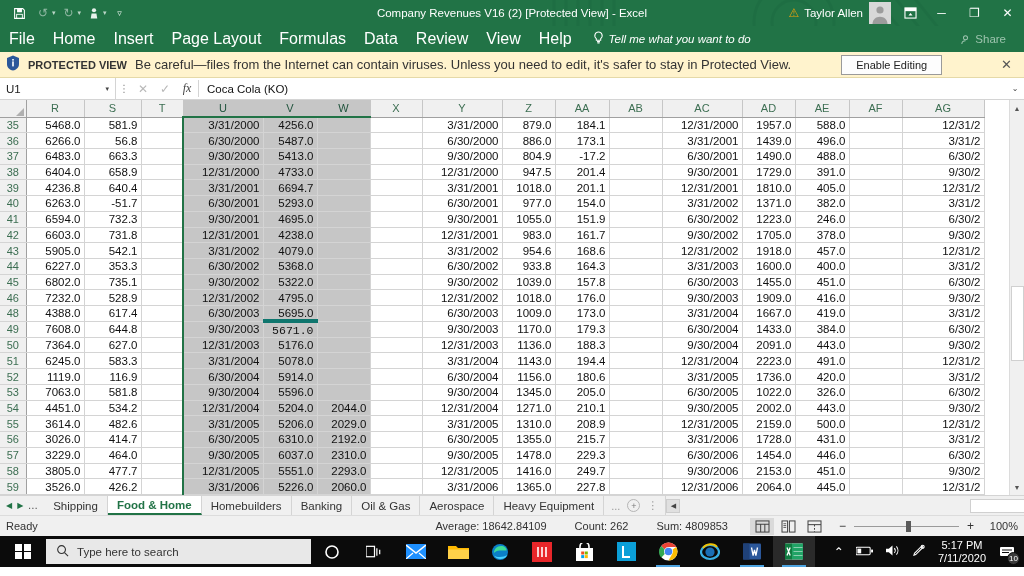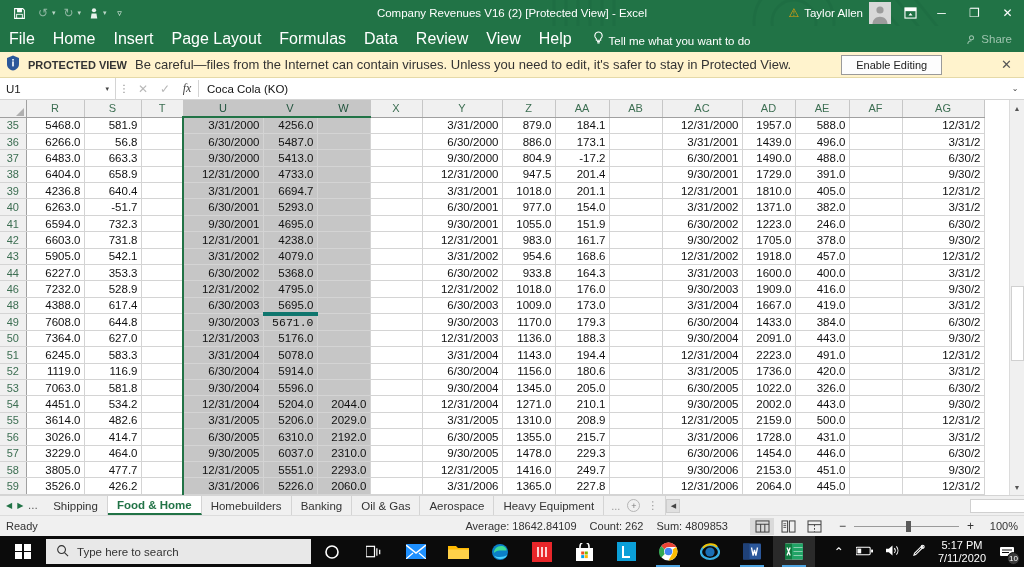--- a/index.html
+++ b/index.html
@@ -68,26 +68,26 @@
     align-items: center;
     overflow: hidden;
   }
   .rtab {
     color: #fff; font-size: 16px;
     padding: 0 9px; height: 26px;
     display: flex; align-items: center;
     white-space: nowrap;
   }
   .tellme {
-    display: flex; align-items: flex-end; gap: 5px;
-    color: #fff; font-size: 11.5px; margin-left: 12px;
+    display: flex; align-items: center; gap: 5px;
+    color: #fff; font-size: 11.5px; margin-left: 12px; font-style: italic;
   }
   .bulb { font-size: 12px; }
   .share {
-    position: absolute; right: 12px; top: 0; height: 26px;
+    position: absolute; right: 18px; top: 0; height: 26px;
     display: flex; align-items: center; gap: 4px;
     color: #9dc4ae; font-size: 11.5px;
   }
 
   
   .protbar {
     height: 26px; background: #fff3cd;
     border-bottom: 1px solid #e5d9a8;
     display: flex; align-items: center;
     padding: 0 6px; gap: 8px;
@@ -262,21 +262,21 @@
   }
 
   
   .statusbar {
     height: 21px; display: flex; align-items: center;
     background: #f0f0f0; border-top: 1px solid #dcdcdc;
     font-size: 11px; color: #333;
     padding: 0 6px;
   }
   .st-ready { min-width: 110px; }
-  .st-stats { margin-left: auto; display: flex; gap: 13px; }
+  .st-stats { margin-left: auto; display: flex; gap: 28px; }
   .st-views {
     display: flex; align-items: center; gap: 2px;
     margin-left: 22px; margin-right: 12px;
   }
   .vbtn {
     width: 24px; height: 17px;
     display: flex; align-items: center; justify-content: center;
   }
   .vbtn.on { background: #dadada; }
   .vbtn svg { display: block; }
@@ -677,20 +677,39 @@
           <td class="">933.8</td>
           <td class="">164.3</td>
           <td class=""></td>
           <td class="">3/31/2003</td>
           <td class="">1600.0</td>
           <td class="">400.0</td>
           <td class=""></td>
           <td class="">3/31/2</td>
         </tr>
         <tr>
+          <td class="rowhead">45</td>
+          <td class="">6802.0</td>
+          <td class="">735.1</td>
+          <td class=""></td>
+          <td class="sel selleft">9/30/2002</td>
+          <td class="sel">5322.0</td>
+          <td class="sel selright"></td>
+          <td class=""></td>
+          <td class="">9/30/2002</td>
+          <td class="">1039.0</td>
+          <td class="">157.8</td>
+          <td class=""></td>
+          <td class="">6/30/2003</td>
+          <td class="">1455.0</td>
+          <td class="">451.0</td>
+          <td class=""></td>
+          <td class="">6/30/2</td>
+        </tr>
+        <tr>
           <td class="rowhead">46</td>
           <td class="">7232.0</td>
           <td class="">528.9</td>
           <td class=""></td>
           <td class="sel selleft">12/31/2002</td>
           <td class="sel">4795.0</td>
           <td class="sel selright"></td>
           <td class=""></td>
           <td class="">12/31/2002</td>
           <td class="">1018.0</td>

